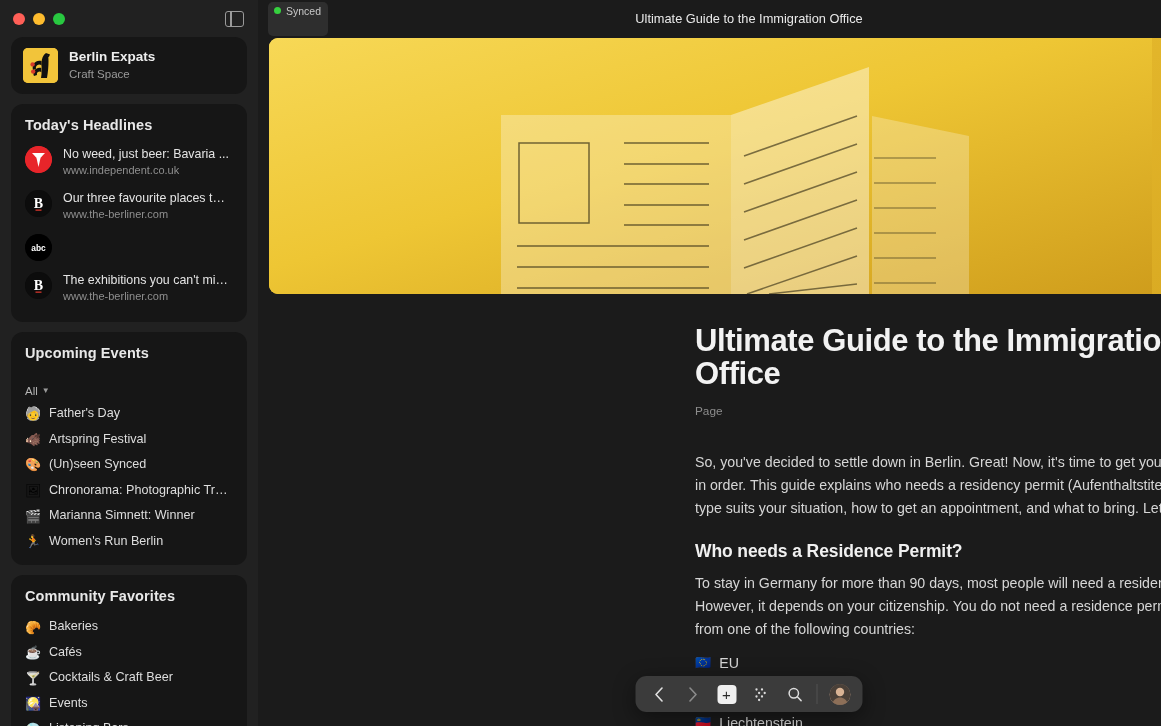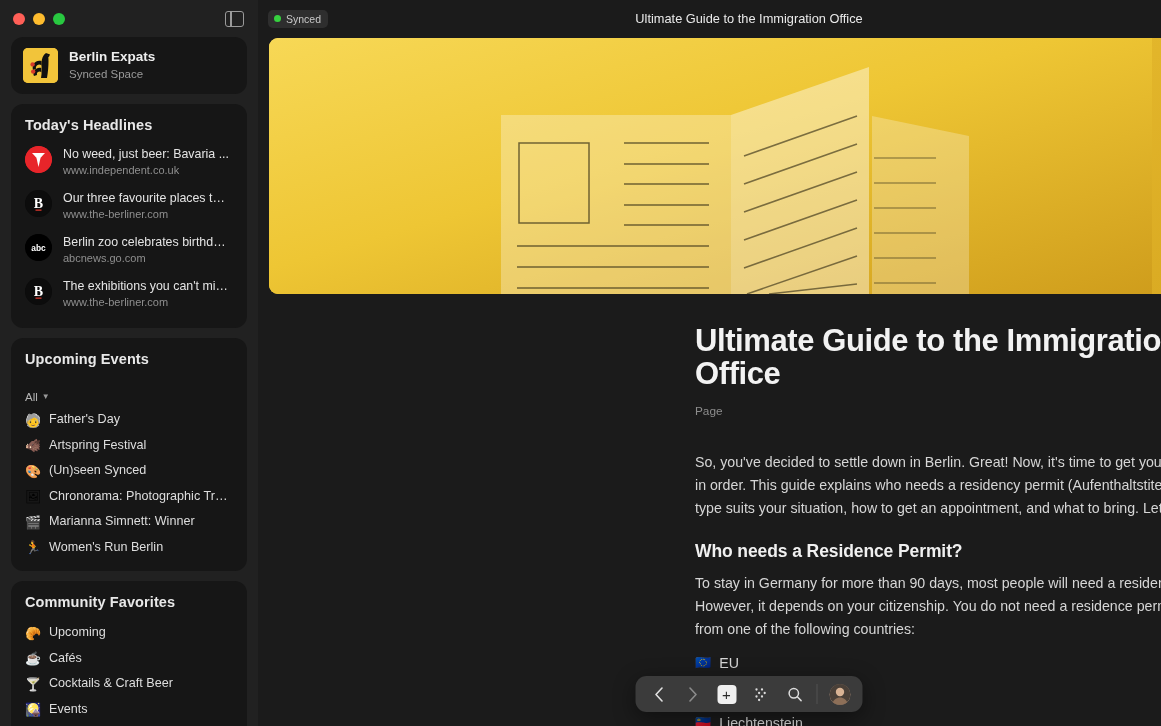--- a/index.html
+++ b/index.html
@@ -83,21 +83,21 @@
   .list{ padding:2px 0 11px 0; }
   .li{ display:flex;align-items:center;gap:8px;padding:3px 14px;}
   .li-emoji{ font-size:13px;width:16px;flex:0 0 16px;text-align:center;line-height:1; }
   .li-label{ font-size:12.6px;color:#dedede;white-space:nowrap;overflow:hidden;
              text-overflow:ellipsis;max-width:190px;line-height:1.55;text-align:center; }
 
   
   .main{ flex:1; height:726px; background:#1b1b1b; position:relative; display:flex; flex-direction:column; }
   .topbar{ height:37px;flex:0 0 37px;display:flex;align-items:center;padding:0 14px 0 10px;position:relative; }
   .sync{ display:inline-flex;align-items:center;gap:5px;background:#2e2e2e;
-         border-radius:5px;padding:3px 7px 3px 6px; }
+         border-radius:5px;padding:3px 7px 19px 6px; }
   .sync-dot{ width:7px;height:7px;border-radius:50%;background:#36d13f; }
   .sync-text{ font-size:10.5px;color:#c9c9c9; }
   .doc-title{ position:absolute;left:0;right:0;text-align:center;
               font-size:12.8px;color:#e9e9e9;pointer-events:none; }
 
   .scrollarea{ flex:1; overflow:hidden; position:relative; padding:0 0 0 0; }
   .hero{
     margin:1px 9px 0 11px;
     height:256px;border-radius:9px;overflow:hidden;position:relative;
     background:linear-gradient(135deg,#f5d14a 0%,#efc636 40%,#d8a821 100%);
@@ -153,21 +153,21 @@
           <path d="M23 5 C20 7 18.5 11 18.5 15 C18.5 20 19 25 18 30 L24 30 C25 24 25.5 18 25.5 13 C25.5 9 25 6.5 23 5 Z" fill="#111"></path>
           <path d="M18.5 13 C15 12 12 13.5 10.5 16 C9.5 17.8 9.5 20 10 22 L13 21 C12.6 19.5 13 18 14.2 17.2 C15.6 16.3 17.3 16.5 18.6 17.4 Z" fill="#111"></path>
           <path d="M18.2 20 C15 19.4 12.2 20.8 11 23.2 C10.2 24.8 10.3 26.6 11 28 L14 27 C13.7 25.9 14 24.8 15 24.1 C16.2 23.3 17.5 23.5 18.4 24.2 Z" fill="#111"></path>
           <circle cx="9.6" cy="16.4" r="2.2" fill="#d83a2a"></circle>
           <circle cx="10.2" cy="23.6" r="2.2" fill="#d83a2a"></circle>
           <path d="M23 5 L27 6.5 L25.6 9.5 Z" fill="#111"></path>
         </svg>
       </div>
       <div>
         <div class="ws-name">Berlin Expats</div>
-        <div class="ws-sub">Synced Space</div>
+        <div class="ws-sub">Craft Space</div>
       </div>
     </div>
 
     <section class="card">
       <div class="card-title">Today's Headlines</div>
       <div class="hl-list">
 
         <div class="hl-item">
           <div class="hl-ico ind">
             <svg width="27" height="27" viewBox="0 0 27 27">
@@ -196,24 +196,20 @@
           </div>
         </div>
 
         <div class="hl-item">
           <div class="hl-ico abc">
             <svg width="27" height="27" viewBox="0 0 27 27">
               <circle cx="13.5" cy="13.5" r="13.5" fill="#000"></circle>
               <text x="13.5" y="17.2" font-family="Liberation Sans, sans-serif" font-size="8.4" font-weight="700" fill="#fff" text-anchor="middle">abc</text>
             </svg>
           </div>
-          <div class="hl-text">
-            <div class="hl-title">Berlin zoo celebrates birthda...</div>
-            <div class="hl-url">abcnews.go.com</div>
-          </div>
         </div>
 
         <div class="hl-item">
           <div class="hl-ico berliner">
             <svg width="27" height="27" viewBox="0 0 27 27">
               <circle cx="13.5" cy="13.5" r="13.5" fill="#0c0c0c"></circle>
               <text x="13.5" y="18" font-family="Liberation Serif, serif" font-size="14" font-weight="700" fill="#fff" text-anchor="middle">B</text>
               <rect x="10.5" y="19.5" width="6" height="1.3" fill="#d0352b"></rect>
             </svg>
           </div>
@@ -258,21 +254,21 @@
             <span class="li-label">Women's Run Berlin</span>
           </div>
       </div>
     </section>
 
     <section class="card">
       <div class="card-title">Community Favorites</div>
       <div class="list">
         <div class="li">
             <span class="li-emoji">🥐</span>
-            <span class="li-label">Upcoming</span>
+            <span class="li-label">Bakeries</span>
           </div>
         <div class="li">
             <span class="li-emoji">☕</span>
             <span class="li-label">Cafés</span>
           </div>
         <div class="li">
             <span class="li-emoji">🍸</span>
             <span class="li-label">Cocktails &amp; Craft Beer</span>
           </div>
         <div class="li">

